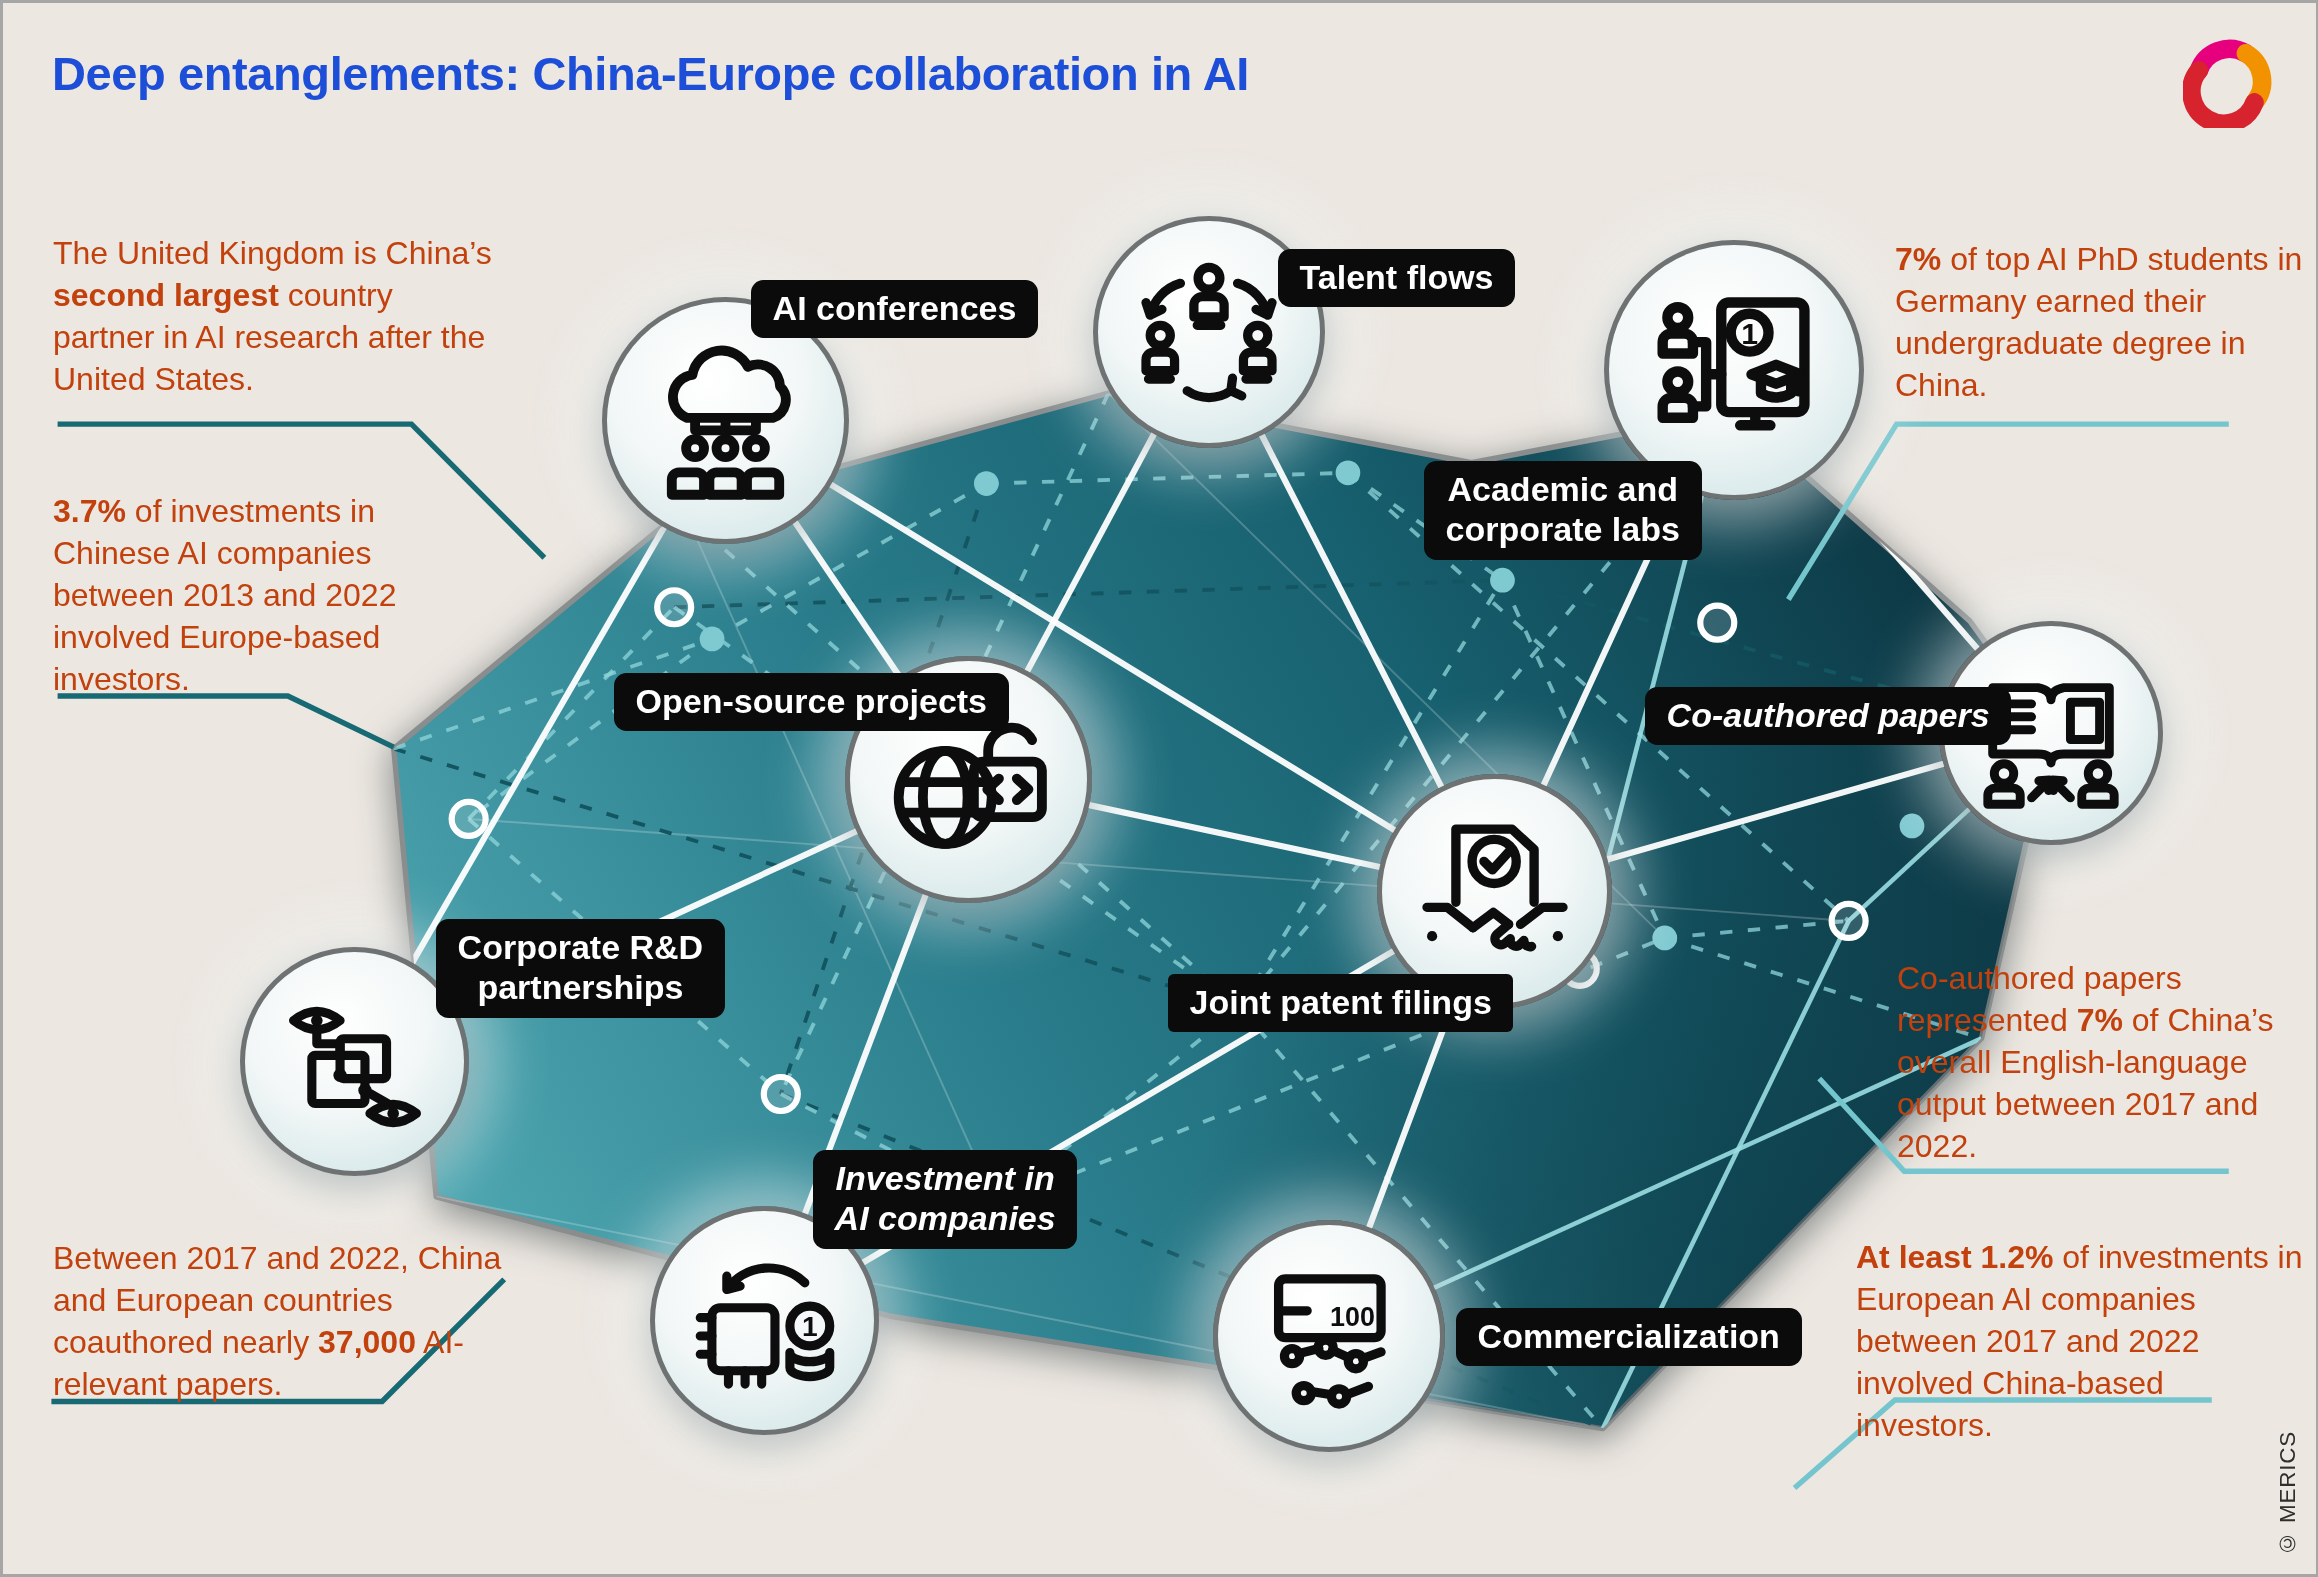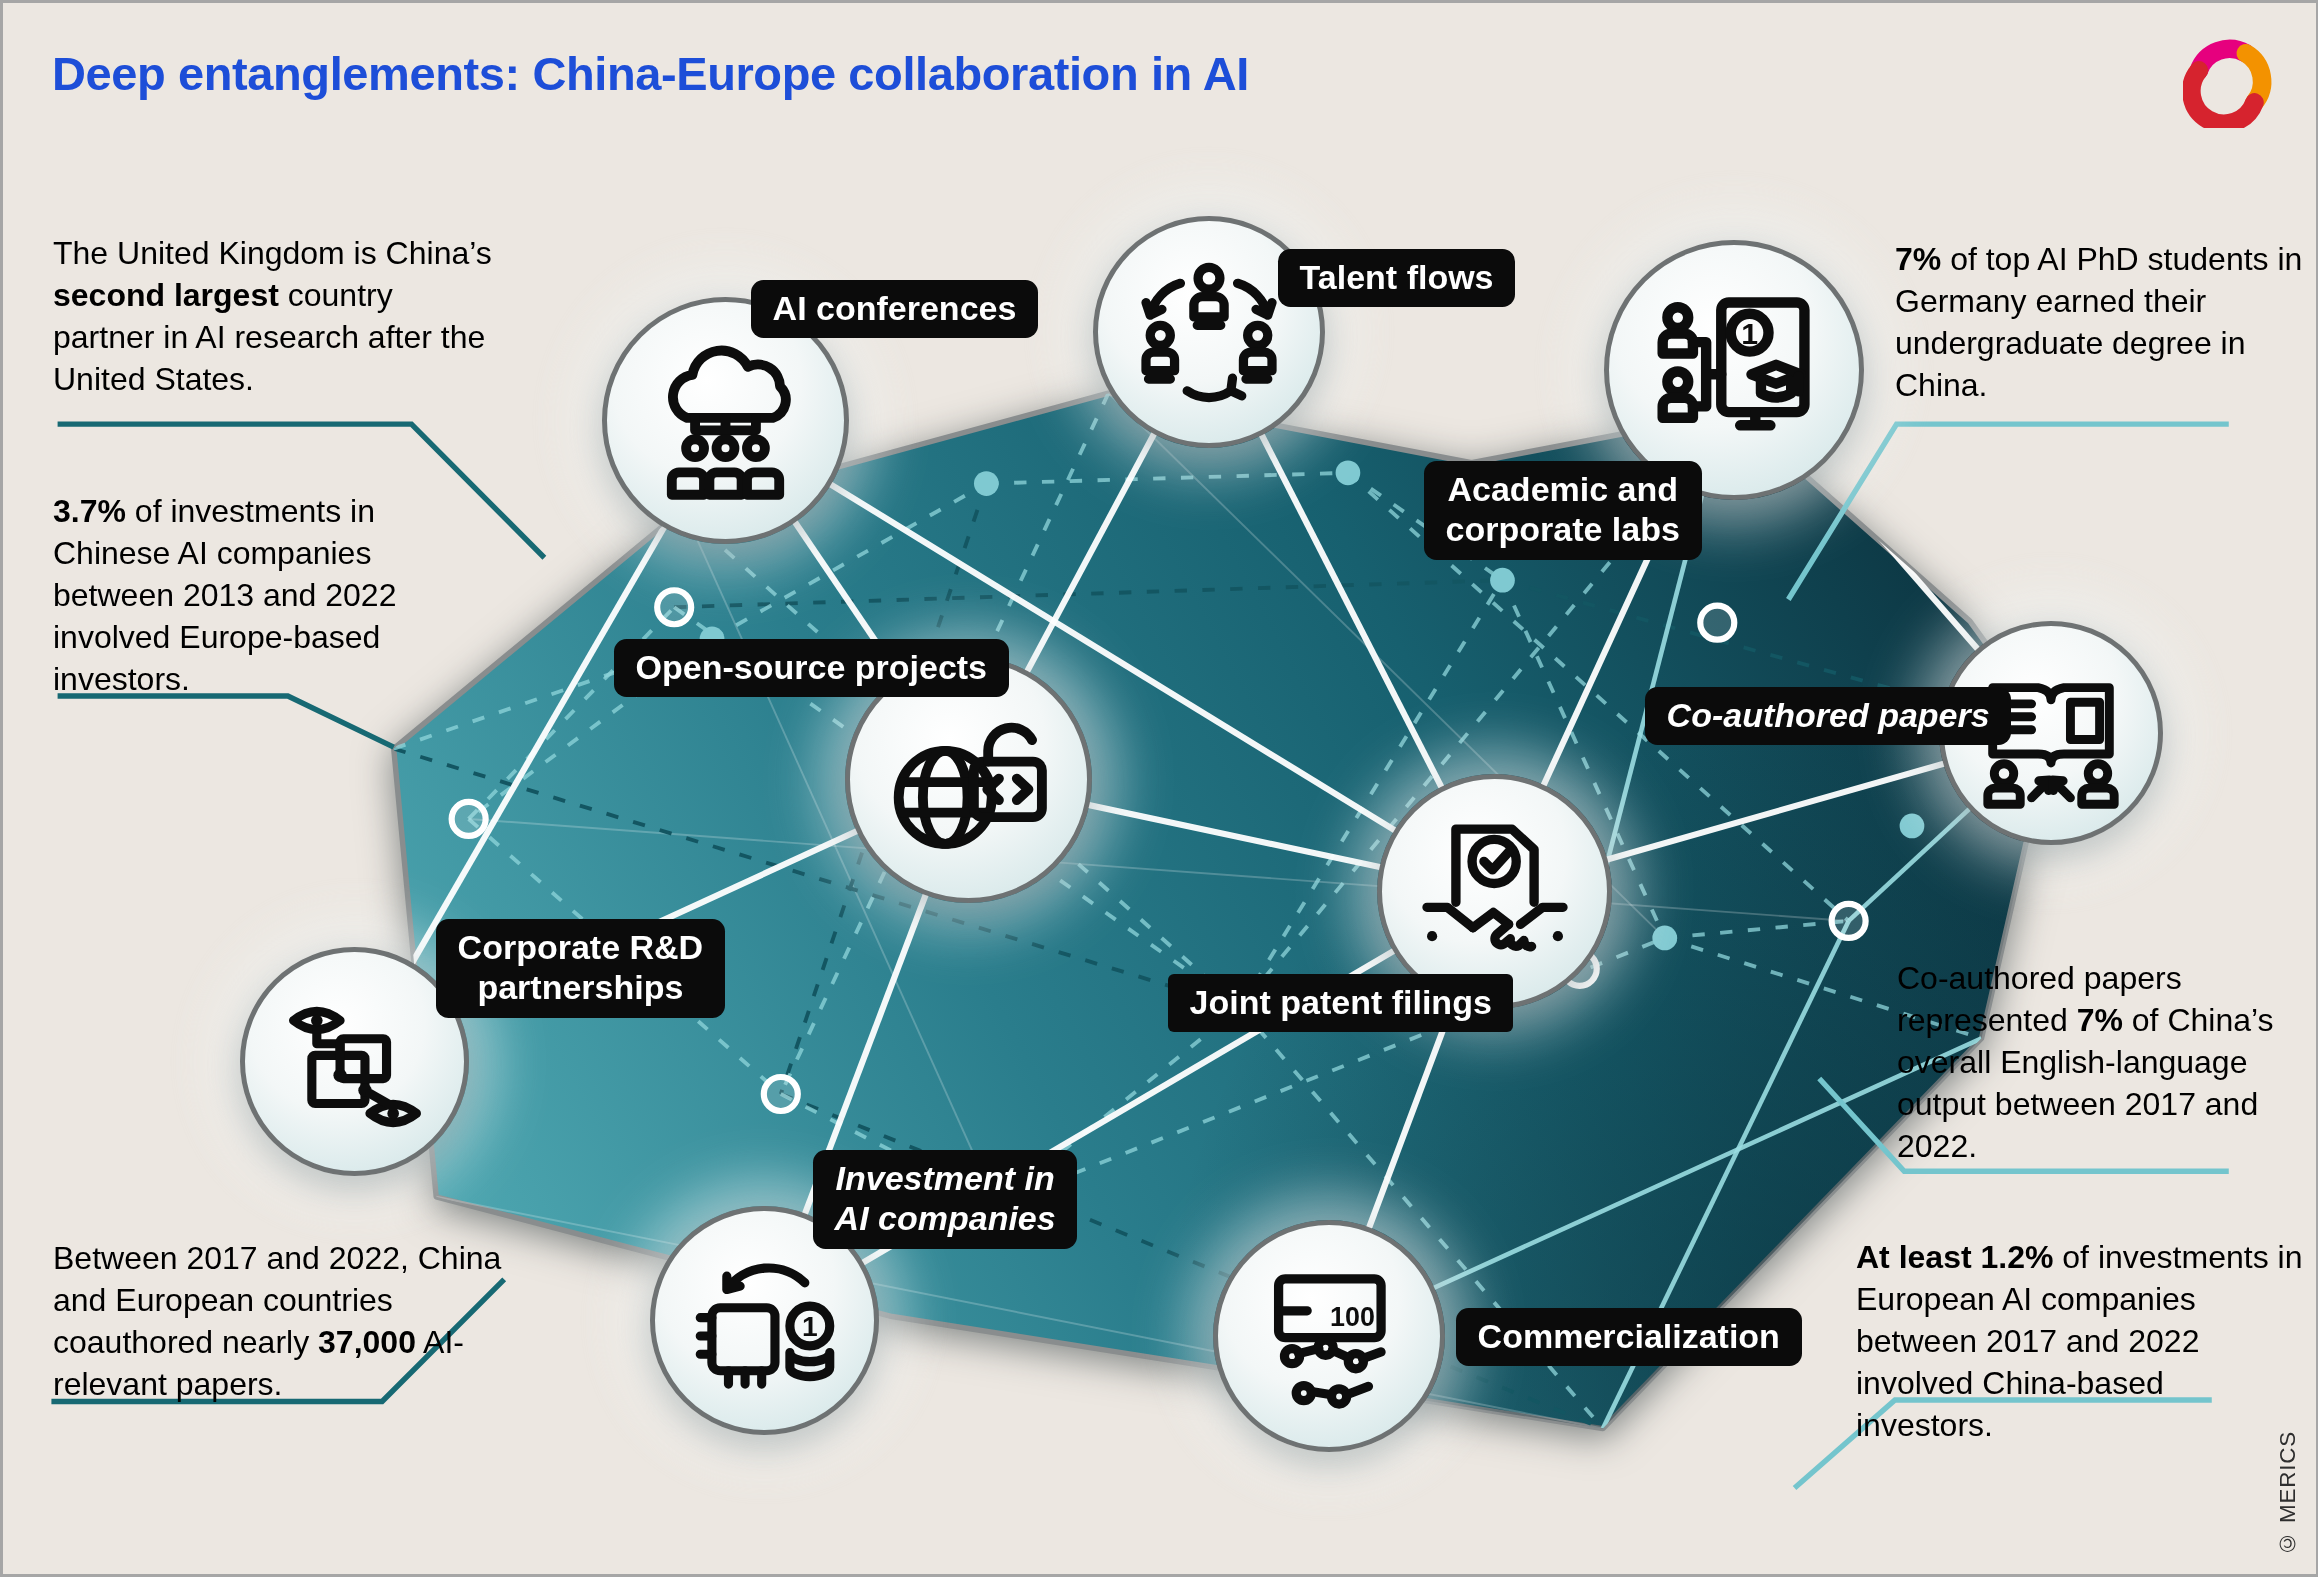--- a/index.html
+++ b/index.html
@@ -18,21 +18,21 @@
     position:absolute; border-radius:50%; z-index:2; box-sizing:border-box;
     background:radial-gradient(circle at 42% 33%, #ffffff 0%, #f3f7f7 45%, #dcebec 76%, #c9dde0 100%);
     border:5.4px solid #6e7273; display:flex; align-items:center; justify-content:center;
     box-shadow:0 0 58px 23px rgba(242,248,248,.55), 0 10.8px 31px rgba(20,45,52,.38);
   }
   .nlabel{
     position:absolute; z-index:3; background:#0b0b0b; color:#ffffff;
     font-weight:bold; font-size:34px; line-height:1.2; padding:7.7px 21.6px 10px;
     border-radius:12.4px; text-align:center; white-space:nowrap;
   }
-  .ann{position:absolute; z-index:4; font-size:32px; line-height:1.31; color:#000000;}
+  .ann{position:absolute; z-index:4; font-size:32px; line-height:1.31; color:#c2410c;}
   .ann b{font-weight:bold;}
   .sources{position:absolute; left:49px; top:1504px; font-size:32px; z-index:6; color:#141414;}
   .copyright{
     position:absolute; right:15.5px; bottom:18.5px; z-index:6; font-size:22.4px; color:#2e2e2e;
     writing-mode:vertical-rl; transform:rotate(180deg); letter-spacing:0.8px;
   }
 </style>
 </head>
 <body>
 
@@ -270,21 +270,21 @@
       <div class="nlabel" style="left: 748px; top: 277px;">
         <div>AI conferences</div>
       </div>
       <div class="nlabel" style="left: 1275px; top: 246px;">
         <div>Talent flows</div>
       </div>
       <div class="nlabel" style="left: 1421px; top: 458px;">
         <div>Academic and</div>
         <div>corporate labs</div>
       </div>
-      <div class="nlabel" style="left: 611px; top: 636px;">
+      <div class="nlabel" style="left: 611px; top: 670px;">
         <div>Open-source projects</div>
       </div>
       <div class="nlabel" style="left: 1642px; top: 684px; font-style: italic;">
         <div>Co-authored papers</div>
       </div>
       <div class="nlabel" style="left: 433px; top: 916px;">
         <div>Corporate R&amp;D</div>
         <div>partnerships</div>
       </div>
       <div class="nlabel" style="left: 1165px; top: 971px; border-radius: 6px;">

